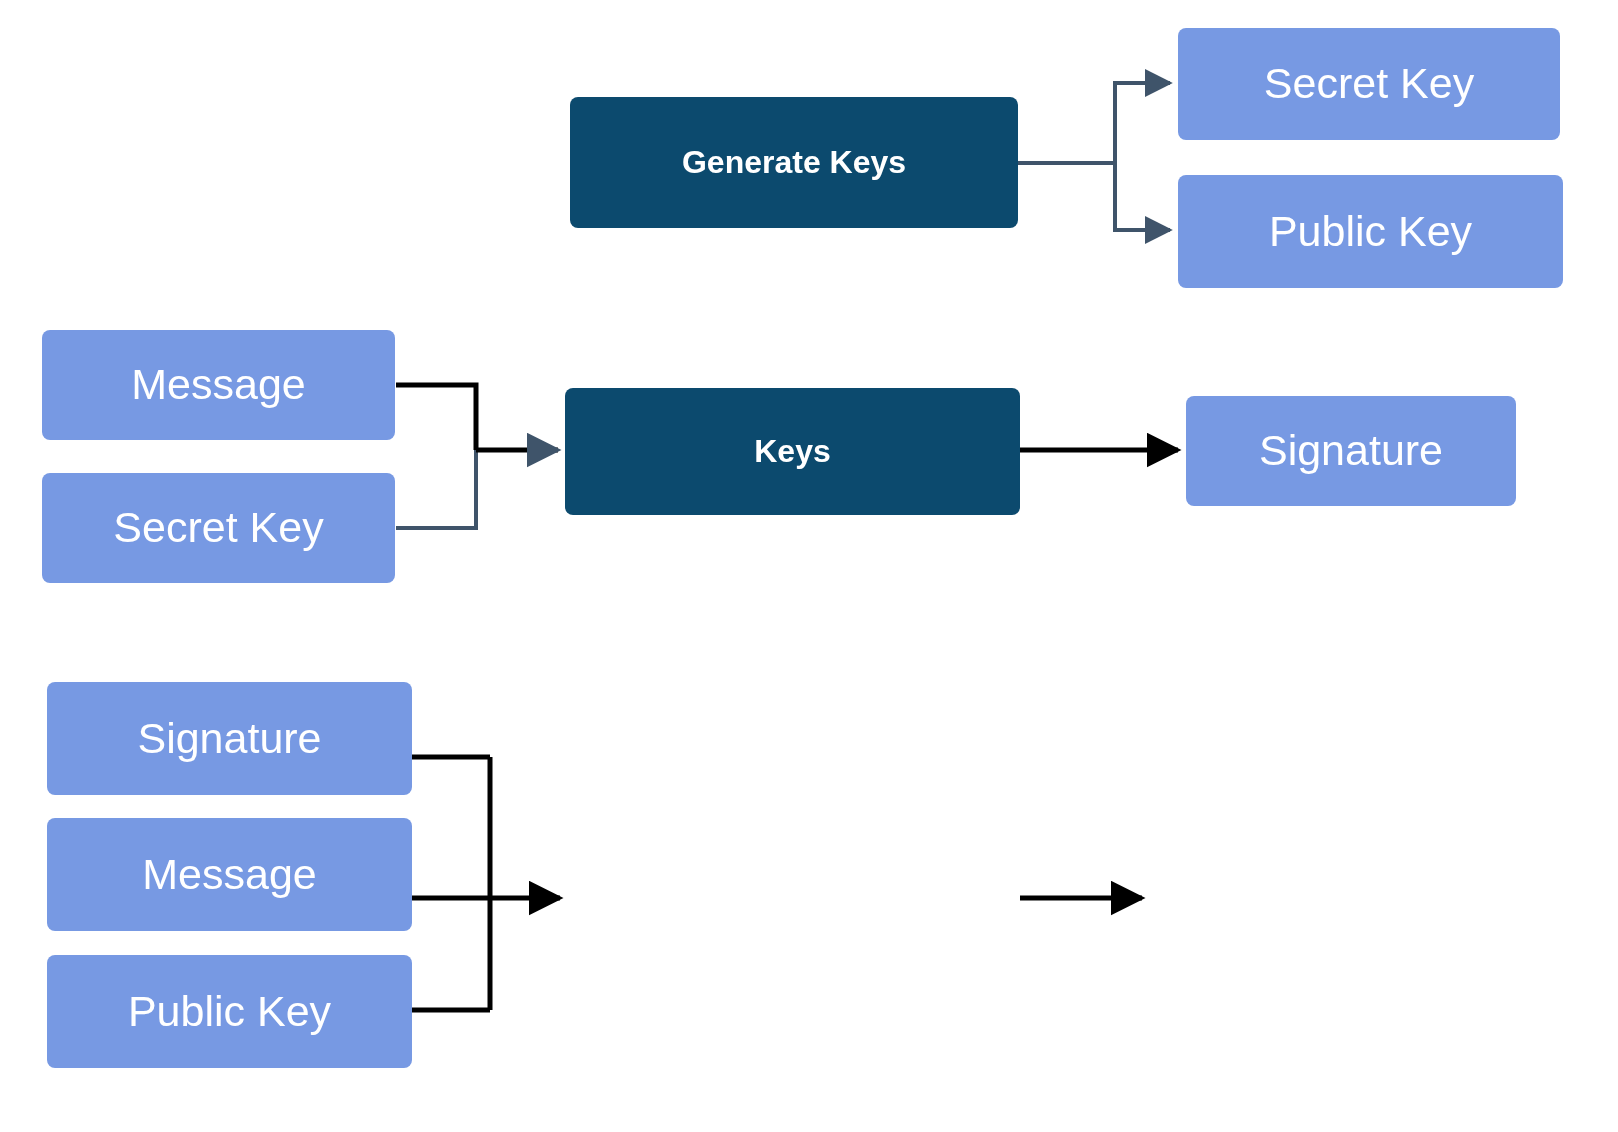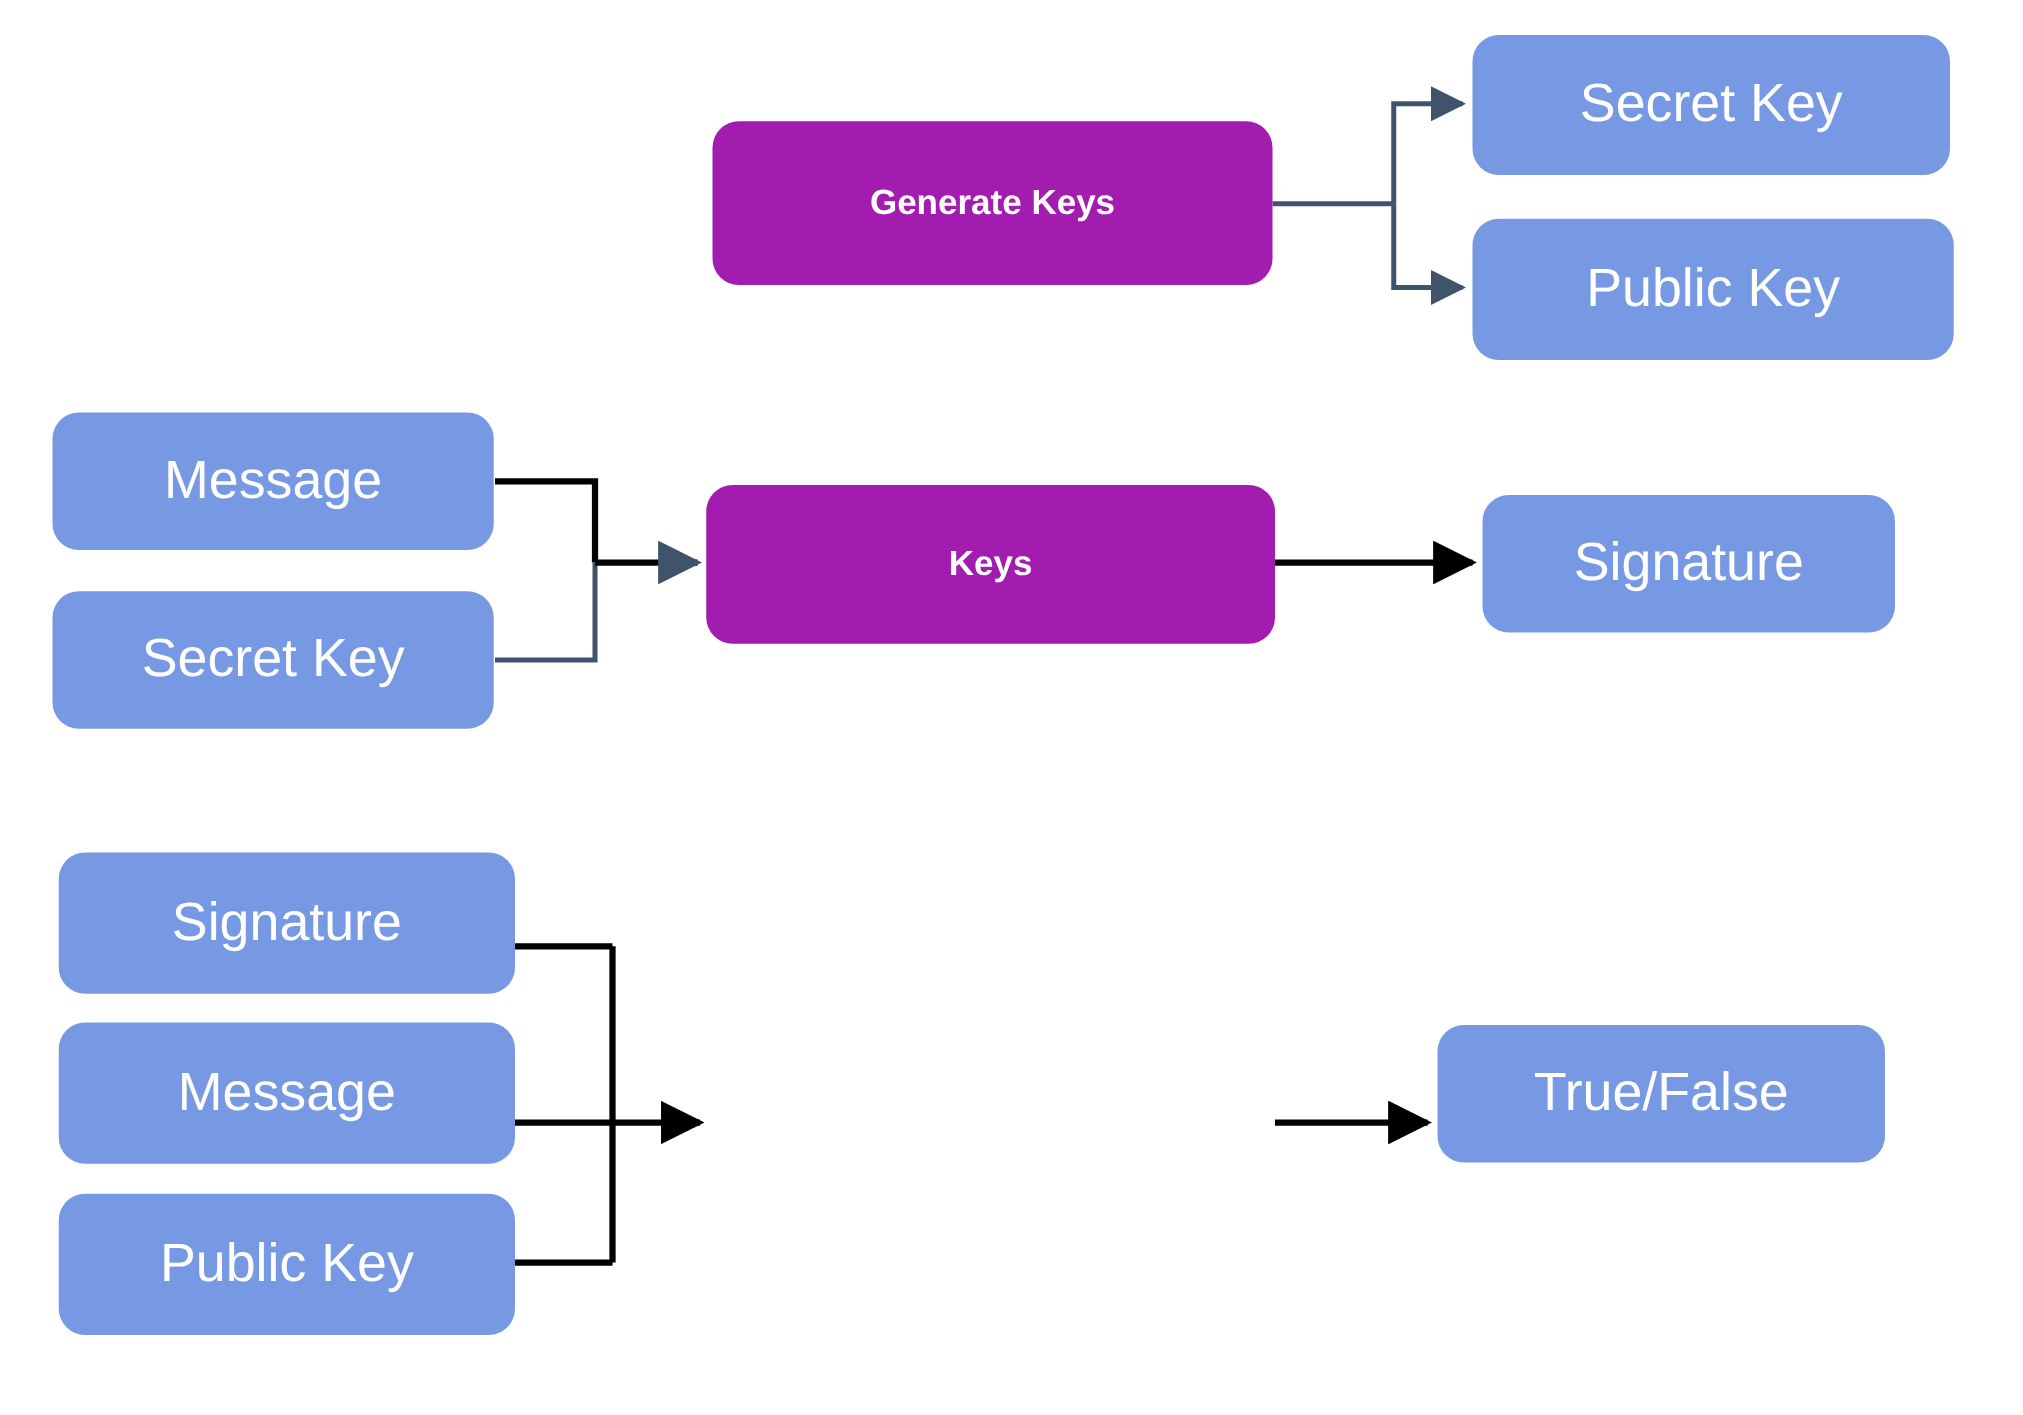--- a/index.html
+++ b/index.html
@@ -17,35 +17,35 @@
     height: 1132px;
     background: #ffffff;
     overflow: hidden;
   }
   .node {
     position: absolute;
     box-sizing: border-box;
     display: flex;
     align-items: center;
     justify-content: center;
-    border-radius: 21px;
+    border-radius: 8px;
     color: #ffffff;
     text-align: center;
     line-height: 1.1;
     user-select: none;
   }
   .node.blue {
     background: #7799e3;
     font-weight: 400;
     font-size: 43px;
   }
   .node.red {
-    background: #a21caf;
+    background: #0c4a6e;
     font-weight: 700;
-    font-size: 28px;
+    font-size: 32px;
   }
   .node .label {
     display: block;
     padding: 0 12px;
   }
   svg#edges {
     position: absolute;
     left: 0;
     top: 0;
     width: 1618px;
@@ -131,17 +131,14 @@
 
   <div class="node blue" style="left:47px; top:818px; width:365px; height:113px;">
     <span class="label">Message</span>
   </div>
 
   <div class="node blue" style="left:47px; top:955px; width:365px; height:113px;">
     <span class="label">Public Key</span>
   </div>
 
 
-  <div class="node blue" style="left:1150px; top:820px; width:358px; height:110px;">
-    <span class="label">True/False</span>
-  </div>
 
 </div>
 
 </body></html>

